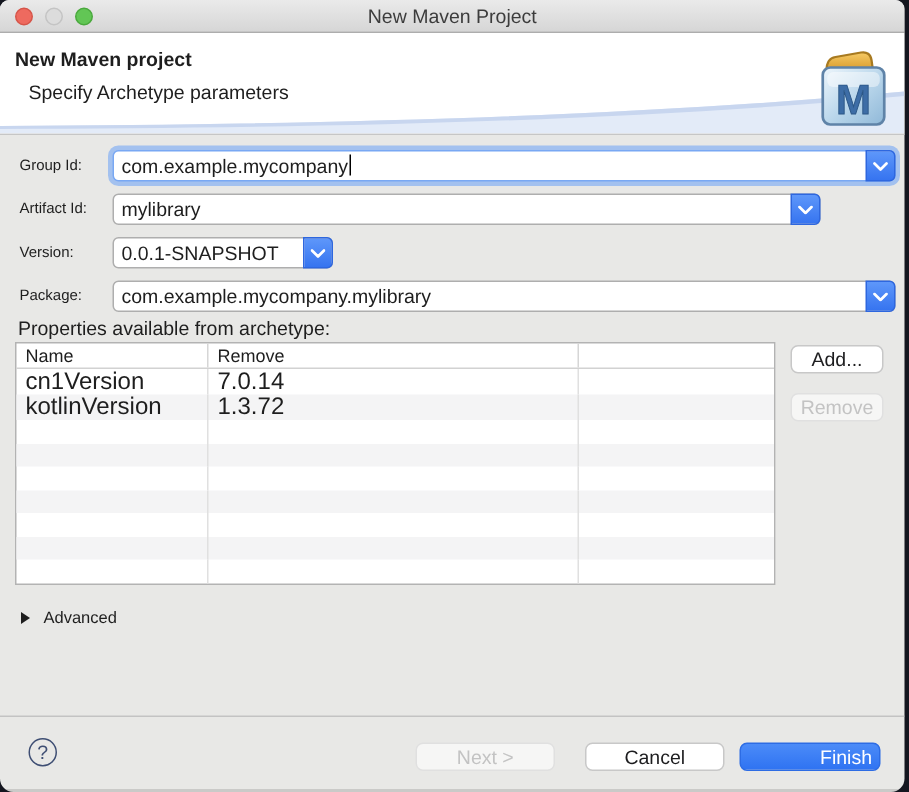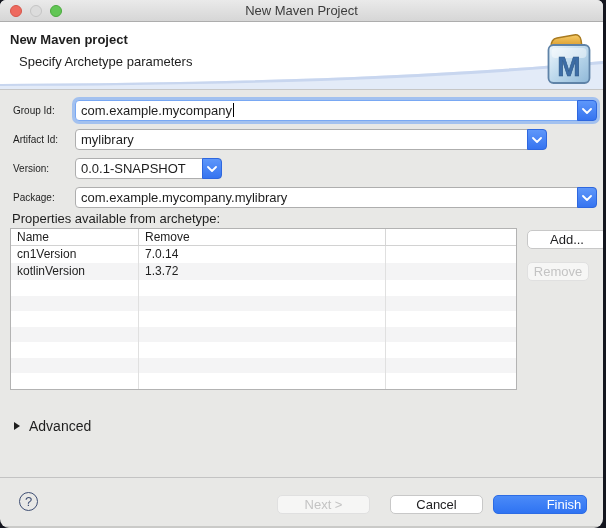--- a/index.html
+++ b/index.html
@@ -43,39 +43,39 @@
   .caret { display:inline-block; width:1px; height:14px; background:#000;
            vertical-align:-2px; margin-left:1px; }
 
   .props-label { position:absolute; left:12px; top:211px; font-size:13px; }
 
   
   .tbl { position:absolute; left:10px; top:228px; width:507px; height:162px;
          background:#fff; border:1px solid #b3b3b3; display:flex; flex-direction:column; }
   .thead { display:flex; height:17px; border-bottom:1px solid #d2d2d2;
            font-size:12px; flex:none; }
-  .tr { display:flex; flex:1; font-size:12px; }
+  .tr { display:flex; flex:1; font-size:16px; }
   .tr.alt { background:#f4f4f5; }
   .cell { padding:1px 6px; line-height:15px; white-space:nowrap; overflow:hidden; }
   .c1 { width:128px; border-right:1px solid #e0e0e0; }
   .c2 { width:247px; border-right:1px solid #e0e0e0; }
   .c3 { flex:1; }
   .thead .c1, .thead .c2 { border-right:1px solid #d6d6d6; }
 
   
   .btn { position:absolute; height:19px; line-height:17px; text-align:center;
          background:#ffffff; border:1px solid #c8c8c8; border-radius:5px;
          font-size:13px; color:#1d1d1f; }
   .btn.disabled { background:#f6f6f5; border-color:#e0e0e0; color:#c3c3c3; }
   .btn.primary { background:linear-gradient(#4b8bf8,#2f73f2); border-color:#2d6ce4; color:#fff; }
-  #btn-add    { left:527px; top:230px; width:80px; }
+  #btn-add    { left:527px; top:230px; width:62px; }
   #btn-remove { left:527px; top:262px; width:62px; }
 
   .advanced { position:absolute; left:14px; top:404px; height:16px;
-              display:flex; align-items:center; gap:9px; font-size:14px;margin-top:14px; }
+              display:flex; align-items:center; gap:9px; font-size:11px; }
   .adv-tri { width:0; height:0; border-left:6px solid #1e1e1e;
              border-top:4px solid transparent; border-bottom:4px solid transparent; }
 
   
   .footer { position:absolute; left:0; right:0; bottom:0; height:51px;
             border-top:1px solid #c3c3c3; }
   .help { position:absolute; left:19px; top:14px; width:19px; height:19px;
           border:1.5px solid #3e4e73; border-radius:50%; color:#3e4e73;
           font-size:13px; text-align:center; line-height:17px; background:transparent; }
   #btn-back   { left:172px; top:17px; width:93px; }

